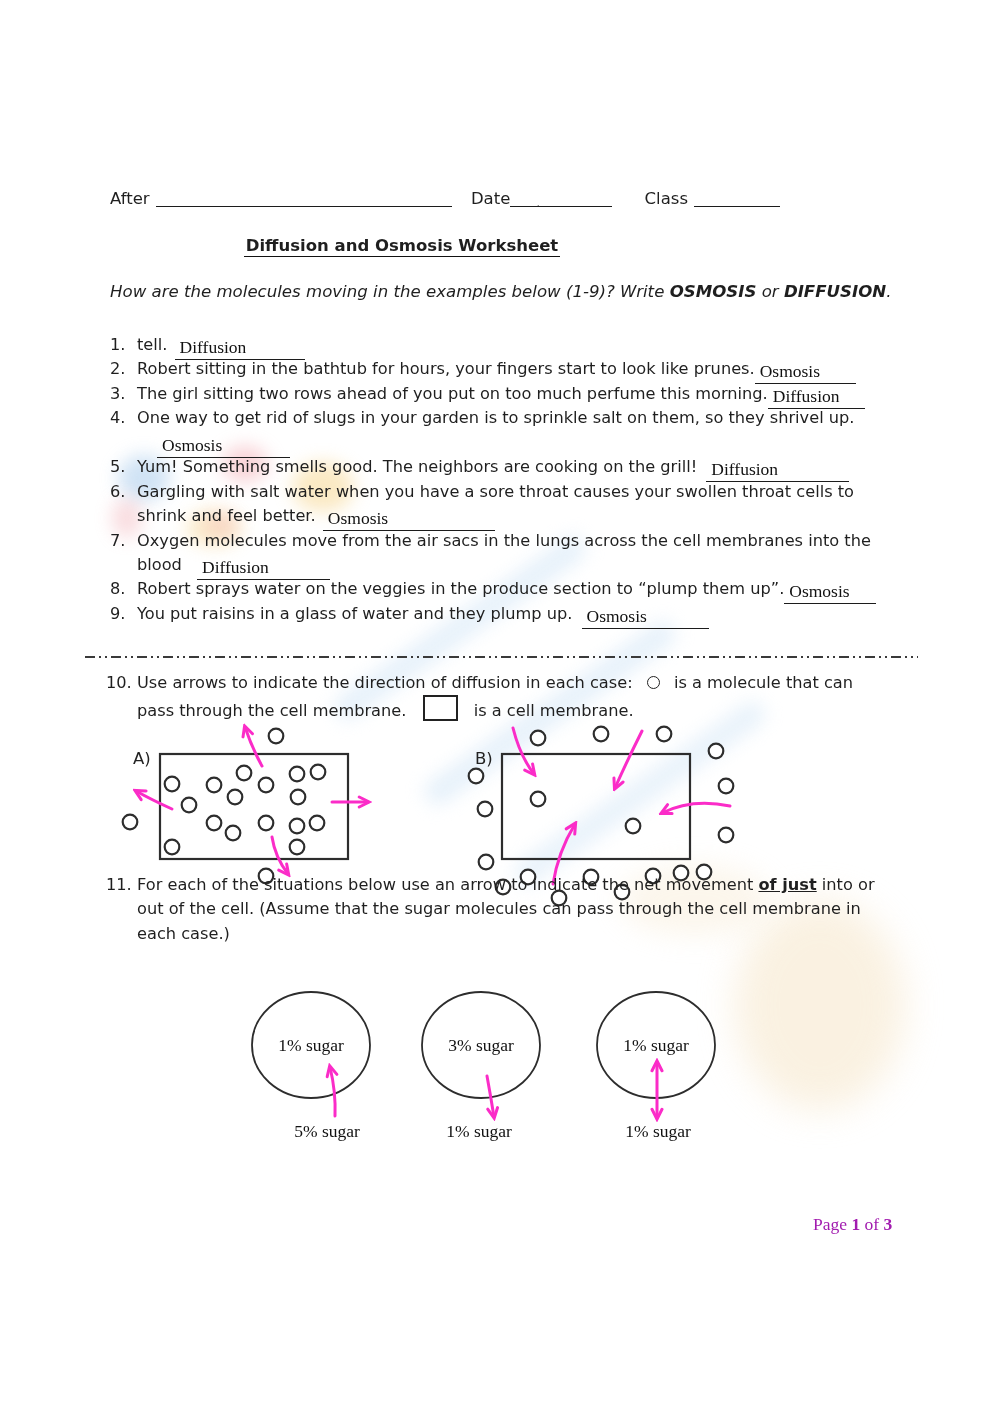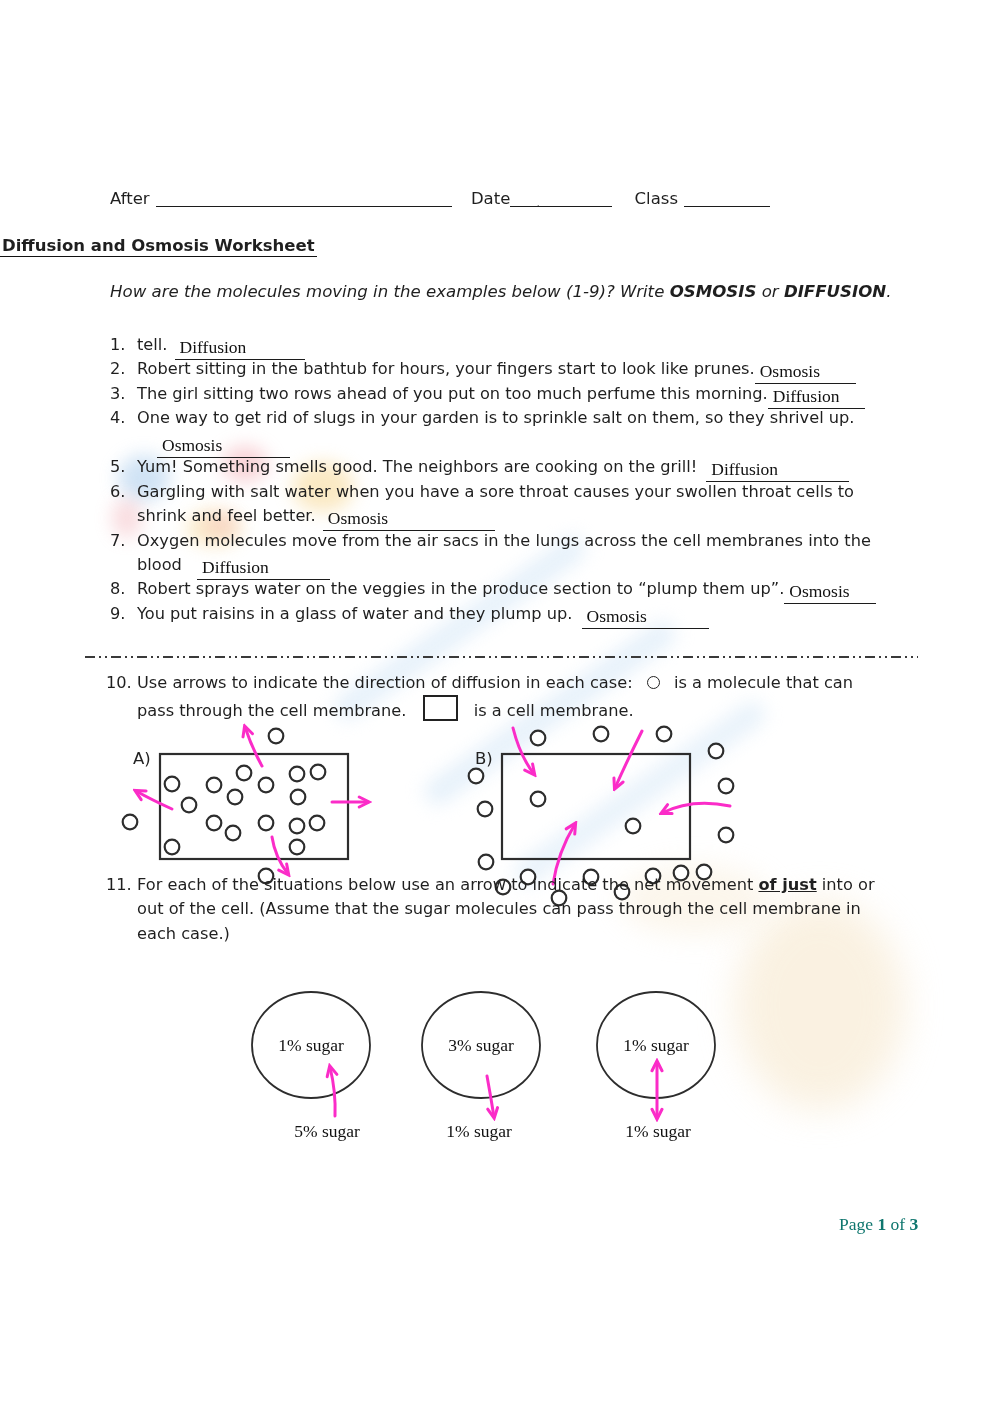--- a/index.html
+++ b/index.html
@@ -6,21 +6,21 @@
   .page{position:relative;width:1000px;height:1413px;background:#ffffff;overflow:hidden;
         font-family:"DejaVu Sans",sans-serif;color:#1f1f1f;}
   
   .blob{position:absolute;border-radius:50%;filter:blur(9px);pointer-events:none;}
   .streak{position:absolute;border-radius:14px;filter:blur(9px);transform:rotate(-35deg);pointer-events:none;}
   
   #header-row{position:absolute;left:110px;top:189px;font-size:16.5px;white-space:nowrap;}
   .hblank{display:inline-block;border-bottom:1.7px solid #1c1c1c;height:17px;vertical-align:-3px;margin-left:6px;}
   .date-dot{position:absolute;left:26px;bottom:-4px;font-size:13px;}
   
-  #title-row{position:absolute;left:0;top:236px;width:804px;text-align:left;}
+  #title-row{position:absolute;left:0;top:236px;width:804px;text-align:center;}
   #title-text{font-weight:700;font-size:16.5px;border-bottom:1.7px solid #111;padding:0 2px 1px 2px;}
   
   #intro{position:absolute;left:110px;top:282px;width:880px;font-style:italic;font-size:16.6px;white-space:nowrap;}
   
   .qblock{position:absolute;left:110px;width:860px;}
   #questions{top:333px;}
   #q10{top:671px;}
   #q11{top:873px;}
   .q{position:relative;padding-left:27px;}
   .qnum{position:absolute;left:0;top:0;line-height:24.45px;font-size:16.2px;}
@@ -40,21 +40,21 @@
   
   #diagram-svg{position:absolute;left:115px;top:715px;}
   #cells-svg{position:absolute;left:240px;top:985px;}
   .molecule{fill:#ffffff;stroke:#2d2d2d;stroke-width:2.2;}
   .mem{fill:none;stroke:#2d2d2d;stroke-width:2.2;}
   .mem-ellipse{fill:none;stroke:#2d2d2d;stroke-width:1.8;}
   .parrow{fill:none;stroke:#fb2cc8;stroke-width:3;stroke-linecap:round;}
   .diagram-label{font:16.5px "DejaVu Sans",sans-serif;fill:#222;}
   .cell-text{font:17.5px "Liberation Serif",serif;fill:#111;text-anchor:middle;}
   
-  #footer{position:absolute;left:813px;top:1214px;font-family:"Liberation Serif",serif;font-size:17.5px;color:#0f766e;white-space:nowrap;margin-left:26px;}
+  #footer{position:absolute;left:813px;top:1214px;font-family:"Liberation Serif",serif;font-size:17.5px;color:#a21caf;white-space:nowrap;}
 </style>
 </head>
 <body>
 
 <div class="page">
 
   <div class="blob" style="left:118px;top:455px;width:52px;height:46px;background:#aaccec;opacity:.55;"></div>
   <div class="blob" style="left:112px;top:498px;width:30px;height:40px;background:#f0a8b0;opacity:.4;"></div>
   <div class="blob" style="left:222px;top:446px;width:46px;height:36px;background:#f2a8b0;opacity:.5;"></div>
   <div class="blob" style="left:292px;top:462px;width:62px;height:50px;background:#f6d489;opacity:.5;"></div>
@@ -62,21 +62,21 @@
   <div class="blob" style="left:204px;top:514px;width:34px;height:22px;background:#f2b0b8;opacity:.4;"></div>
   <div class="streak" style="left:310px;top:615px;width:300px;height:26px;background:#cfe4f6;opacity:.5;"></div>
   <div class="streak" style="left:400px;top:700px;width:300px;height:26px;background:#cfe4f6;opacity:.5;"></div>
   <div class="streak" style="left:490px;top:780px;width:300px;height:26px;background:#cfe4f6;opacity:.45;"></div>
   <div class="blob" style="left:735px;top:900px;width:170px;height:210px;background:#f6e6c9;opacity:.55;filter:blur(18px);"></div>
   <div class="blob" style="left:620px;top:865px;width:150px;height:70px;background:#f6e6c9;opacity:.35;filter:blur(14px);"></div>
 
   <div id="header-row">
     <span>After</span><span class="hblank" style="width:296px;"></span>
     <span style="margin-left:14px;">Date</span><span class="hblank" style="width:102px;margin-left:0;position:relative;"><span class="date-dot">.</span></span>
-    <span style="margin-left:17px;">Class</span><span class="hblank" style="width:86px;"></span>
+    <span style="margin-left:27px;">Class</span><span class="hblank" style="width:86px;"></span>
   </div>
 
   <div id="title-row">
     <span id="title-text">Diffusion and Osmosis Worksheet</span>
   </div>
 
   <div id="intro"><span class="seg">How are the molecules moving in the examples below (1-9)?  Write </span><span class="seg seg-b">OSMOSIS</span><span class="seg"> or </span><span class="seg seg-b">DIFFUSION</span><span class="seg">.</span></div>
 
   <div id="questions" class="qblock">
       <div class="q">

